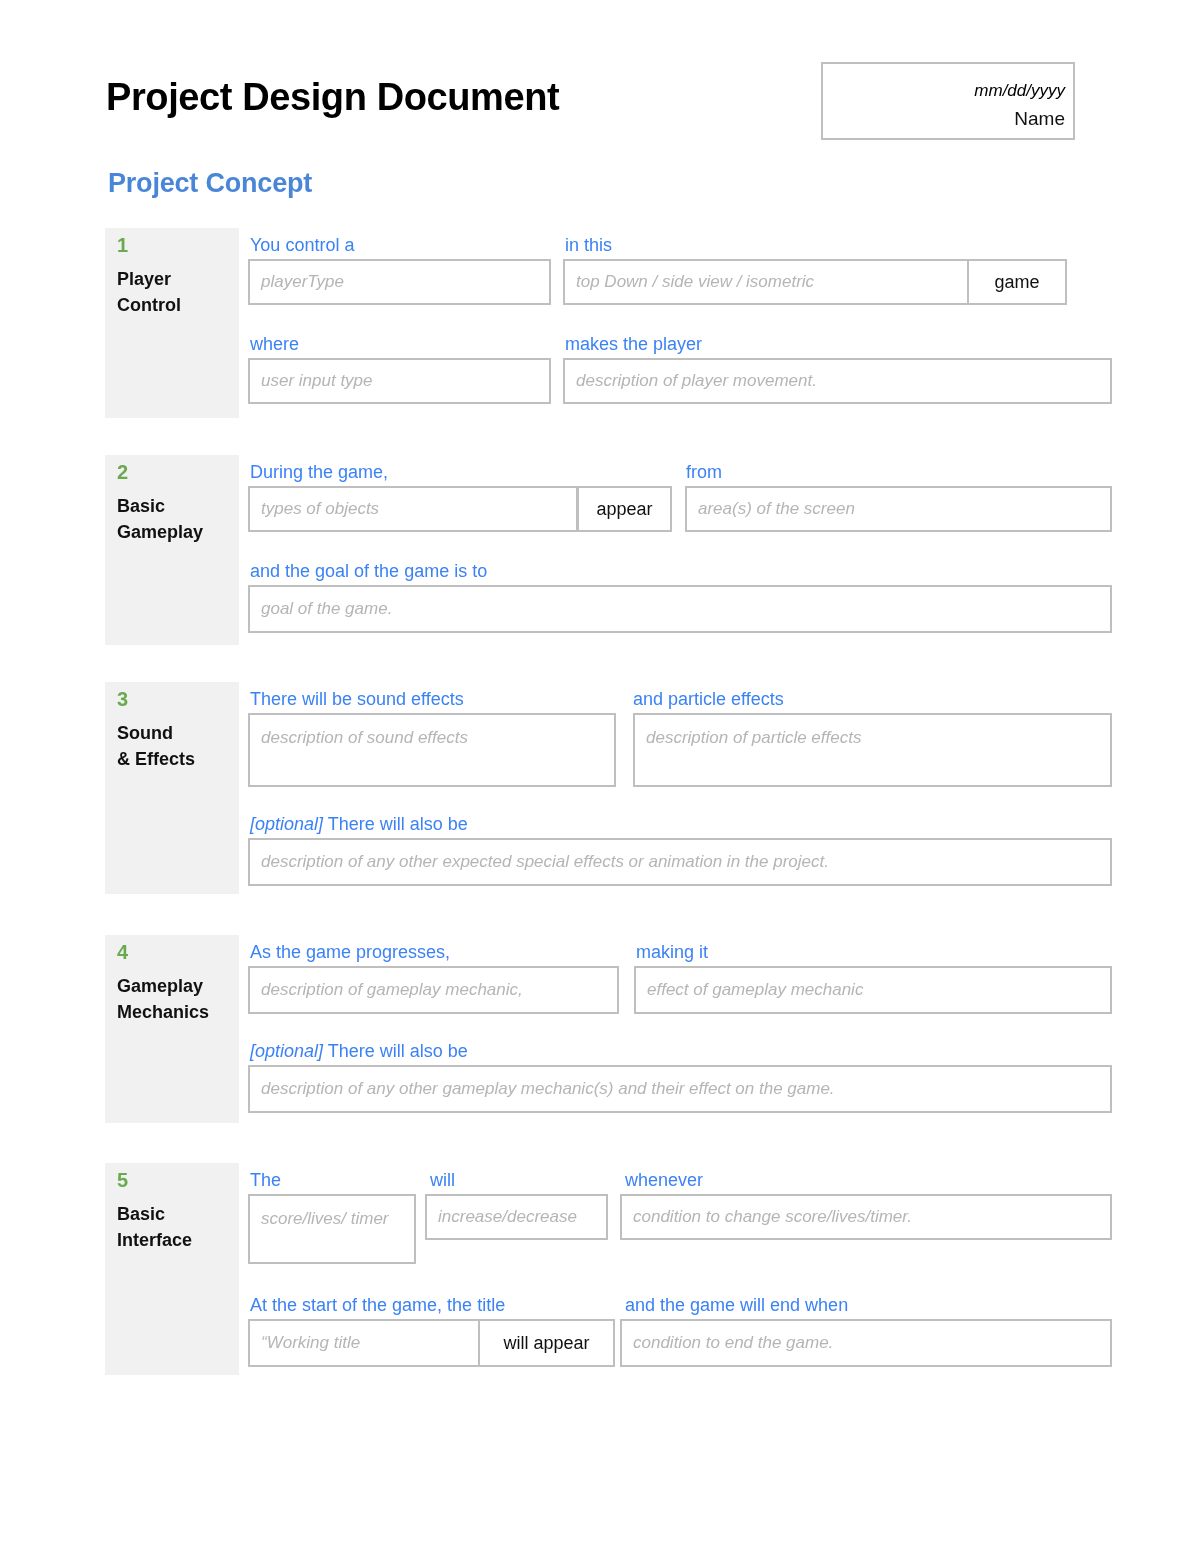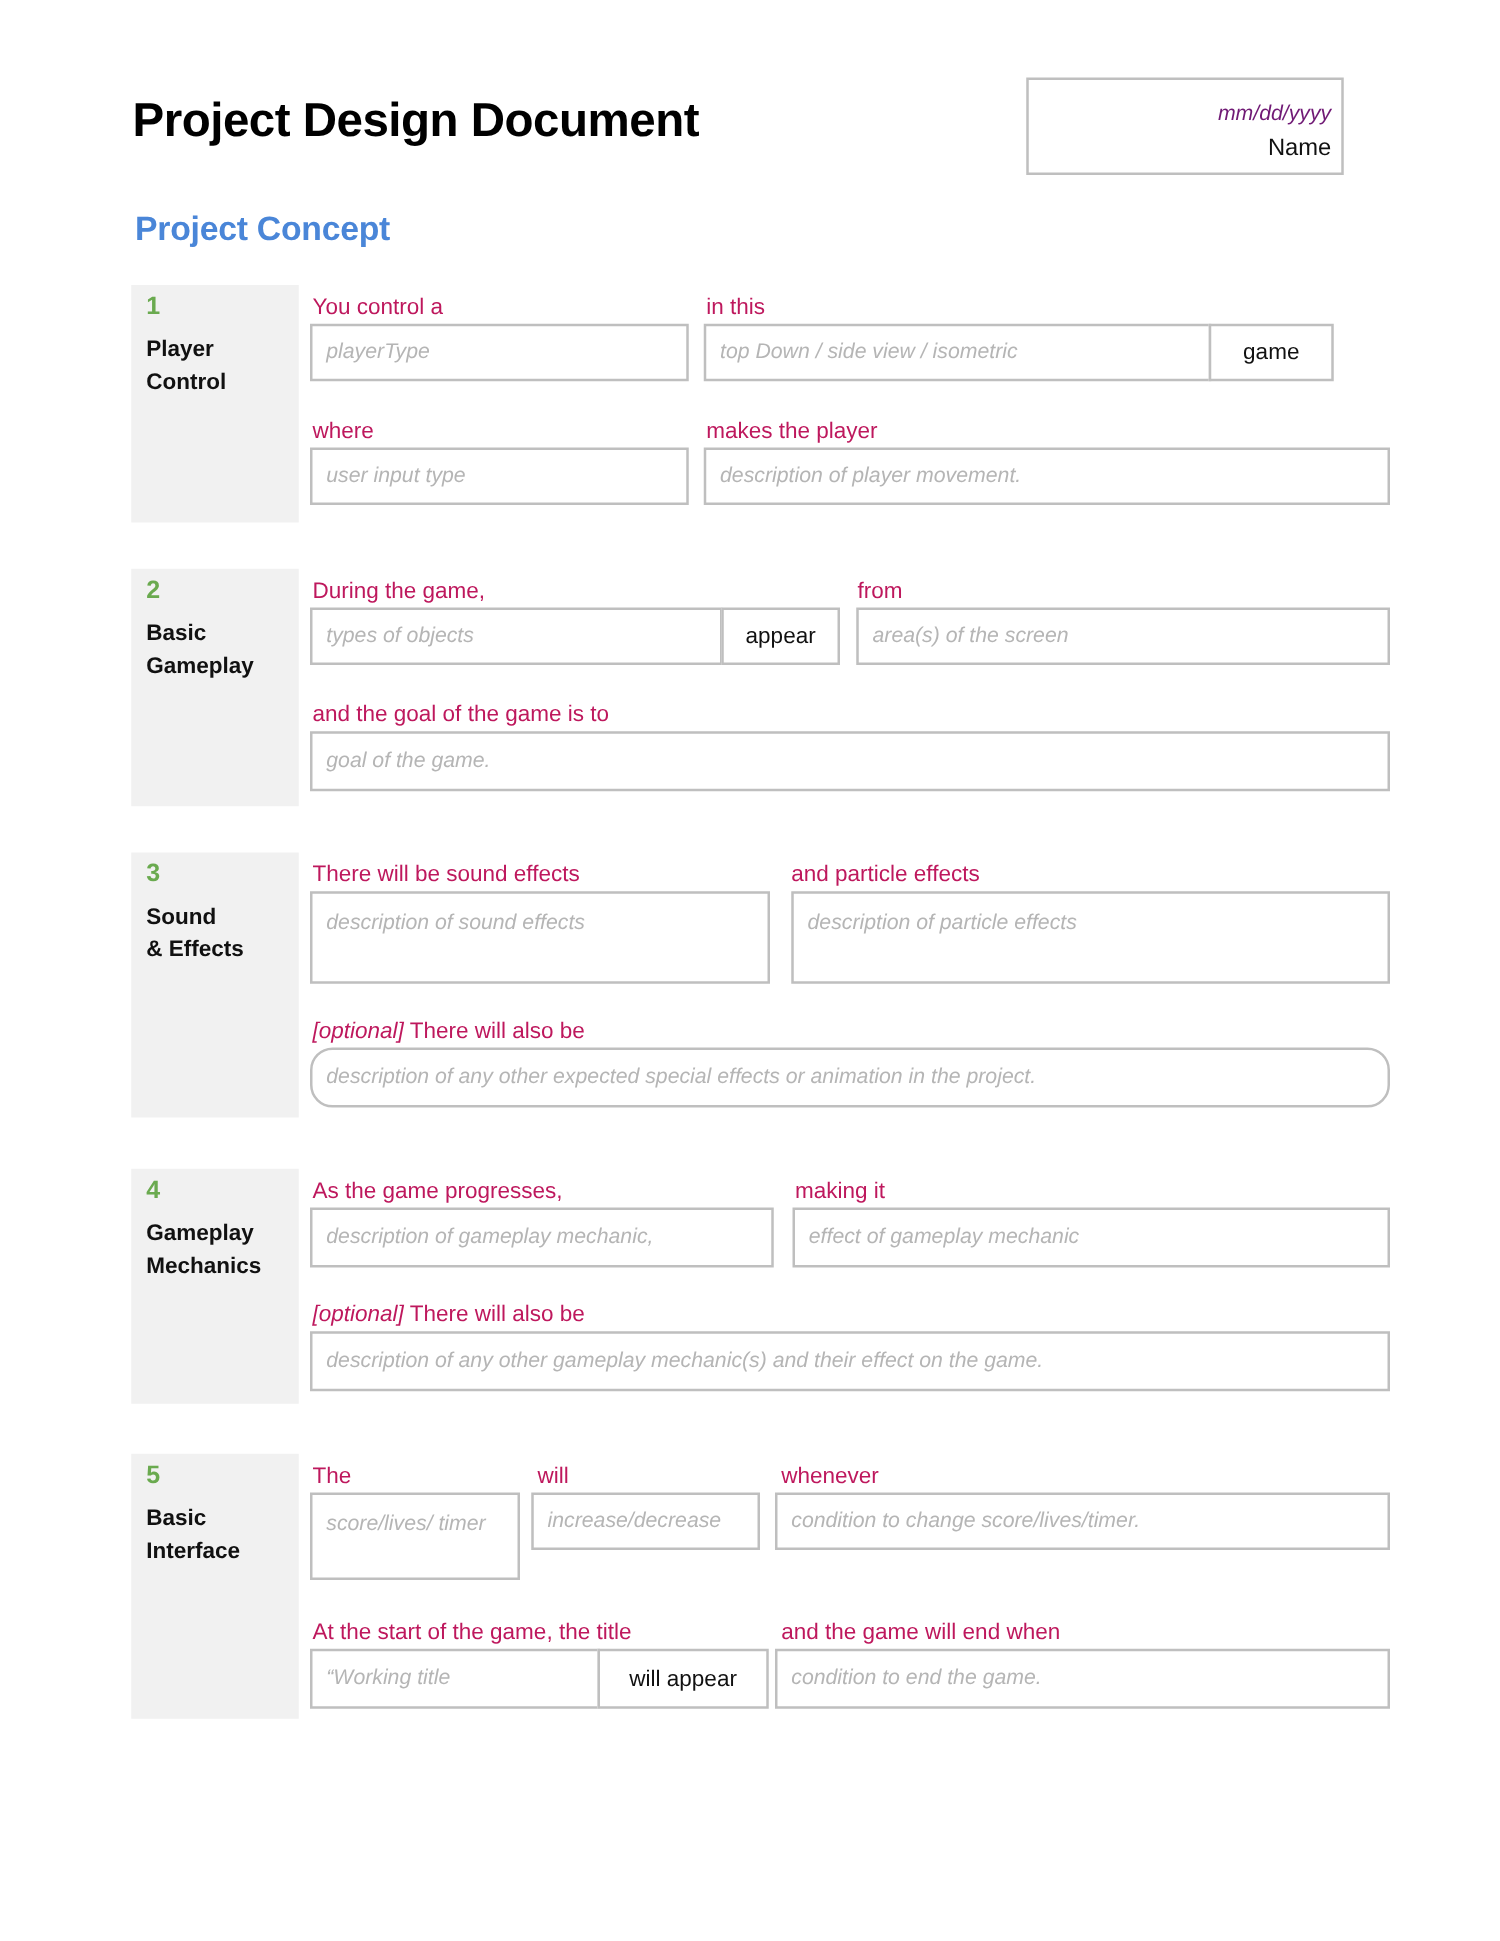--- a/index.html
+++ b/index.html
@@ -45,21 +45,21 @@
     border: 2px solid #bfbfbf;
     box-sizing: border-box;
     background: #fff;
   }
   .namebox .date {
     position: absolute;
     right: 8px;
     top: 17px;
     font-size: 17px;
     font-style: italic;
-    color: #701a75;
+    color: #000000;
     white-space: nowrap;
   }
   .namebox .nm {
     position: absolute;
     right: 8px;
     top: 44px;
     font-size: 19px;
     color: #111;
     white-space: nowrap;
   }
@@ -111,21 +111,21 @@
   .body {
     position: absolute;
     left: 143px;
     top: 0;
   }
 
   
   .lbl {
     position: absolute;
     font-size: 18px;
-    color: #be185d;
+    color: #3b82f6;
     white-space: nowrap;
     line-height: 1;
   }
   .lbl i { font-style: italic; }
 
   .fbox {
     position: absolute;
     border: 2px solid #bfbfbf;
     box-sizing: border-box;
     background: #fff;
@@ -256,21 +256,21 @@
 
       <div class="fbox toptext" style="left:0px;top:31px;width:368px;height:74px;">
         <div class="ph">description of sound effects</div>
       </div>
       <div class="fbox toptext" style="left:385px;top:31px;width:479px;height:74px;">
         <div class="ph">description of particle effects</div>
       </div>
 
       <div class="lbl" style="left:2px;top:133px;"><i>[optional]</i><span> There will also be</span></div>
 
-      <div class="fbox" style="left:0px;top:156px;width:864px;height:48px;border-radius:18px;">
+      <div class="fbox" style="left:0px;top:156px;width:864px;height:48px;">
         <div class="ph">description of any other expected special effects or animation in the project.</div>
       </div>
     </div>
   </div>
 
   <div class="section" style="top:935px;">
     <div class="sidebar" style="height:188px;">
       <div class="num">4</div>
       <div class="nm">
         <div>Gameplay</div>

